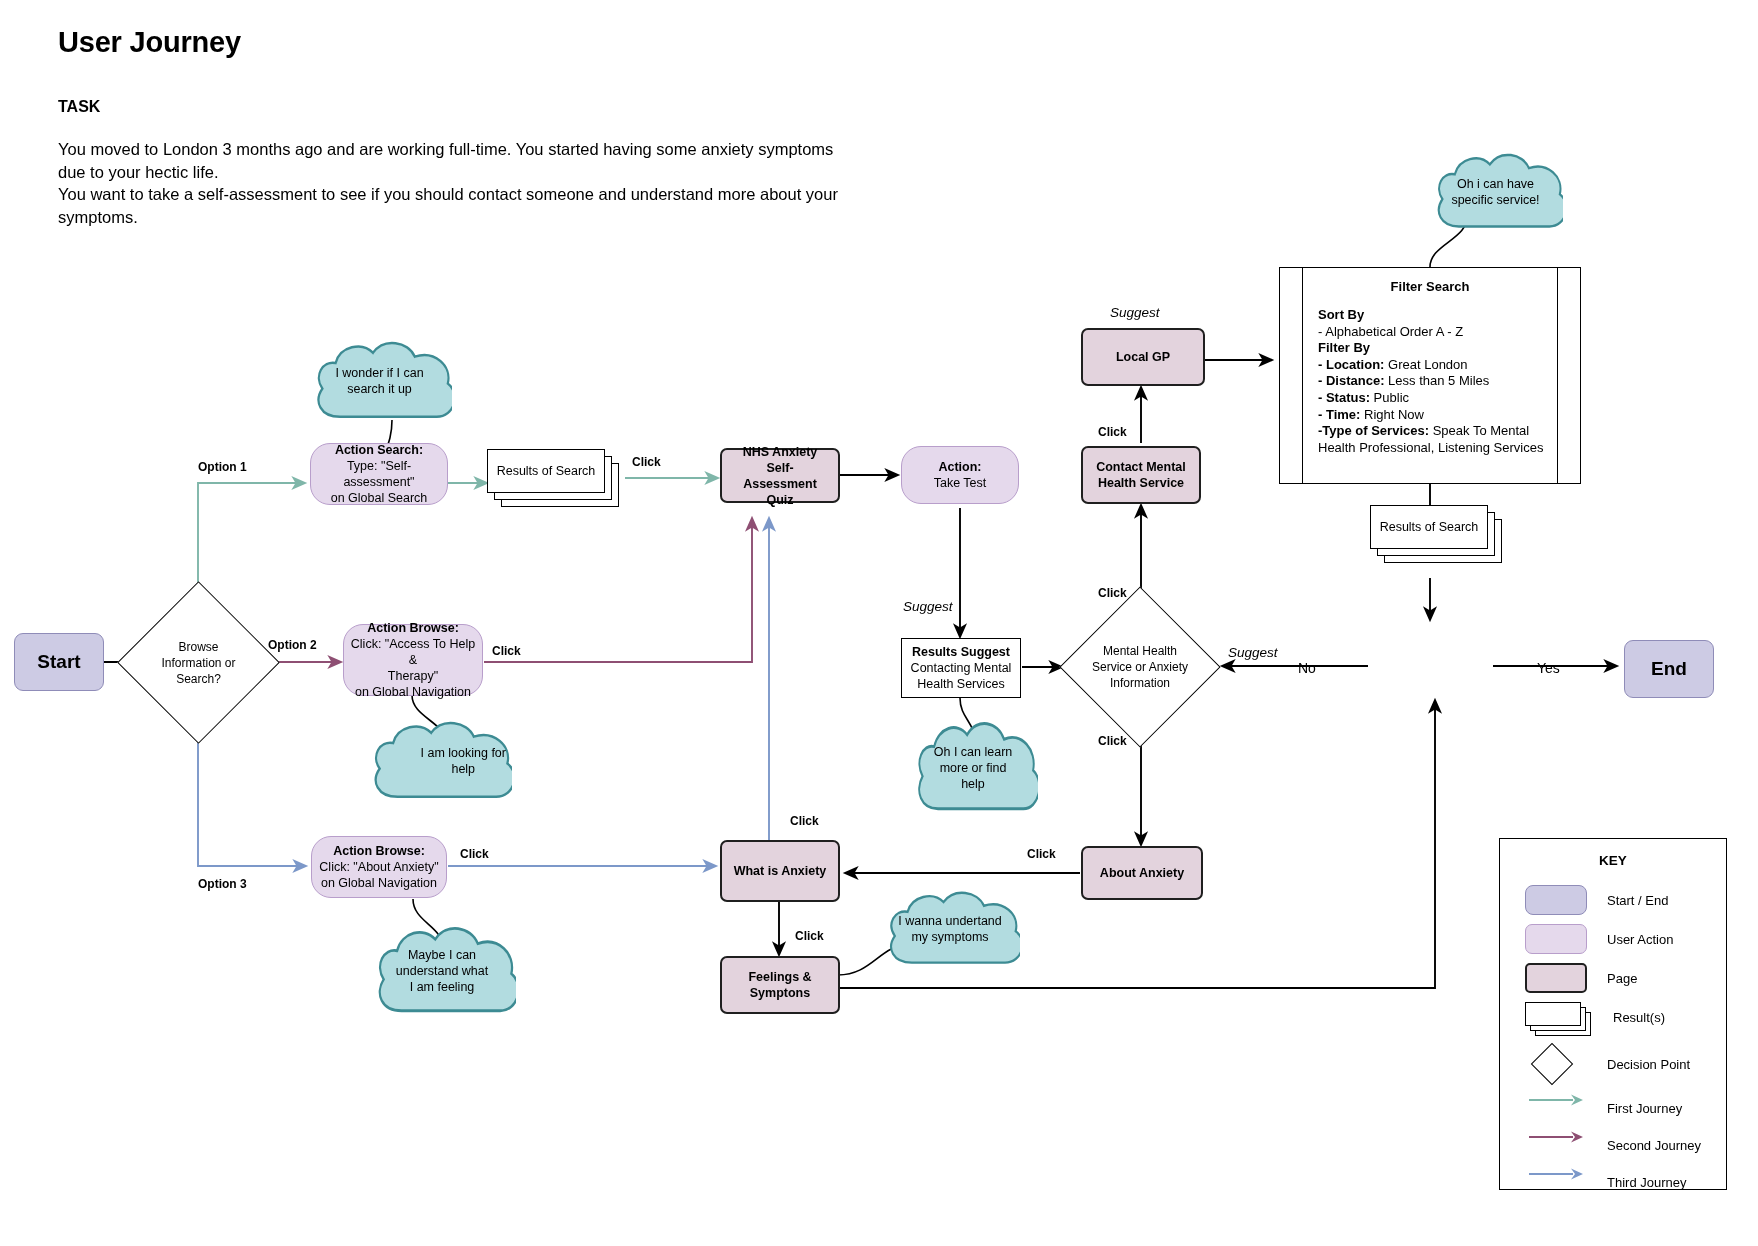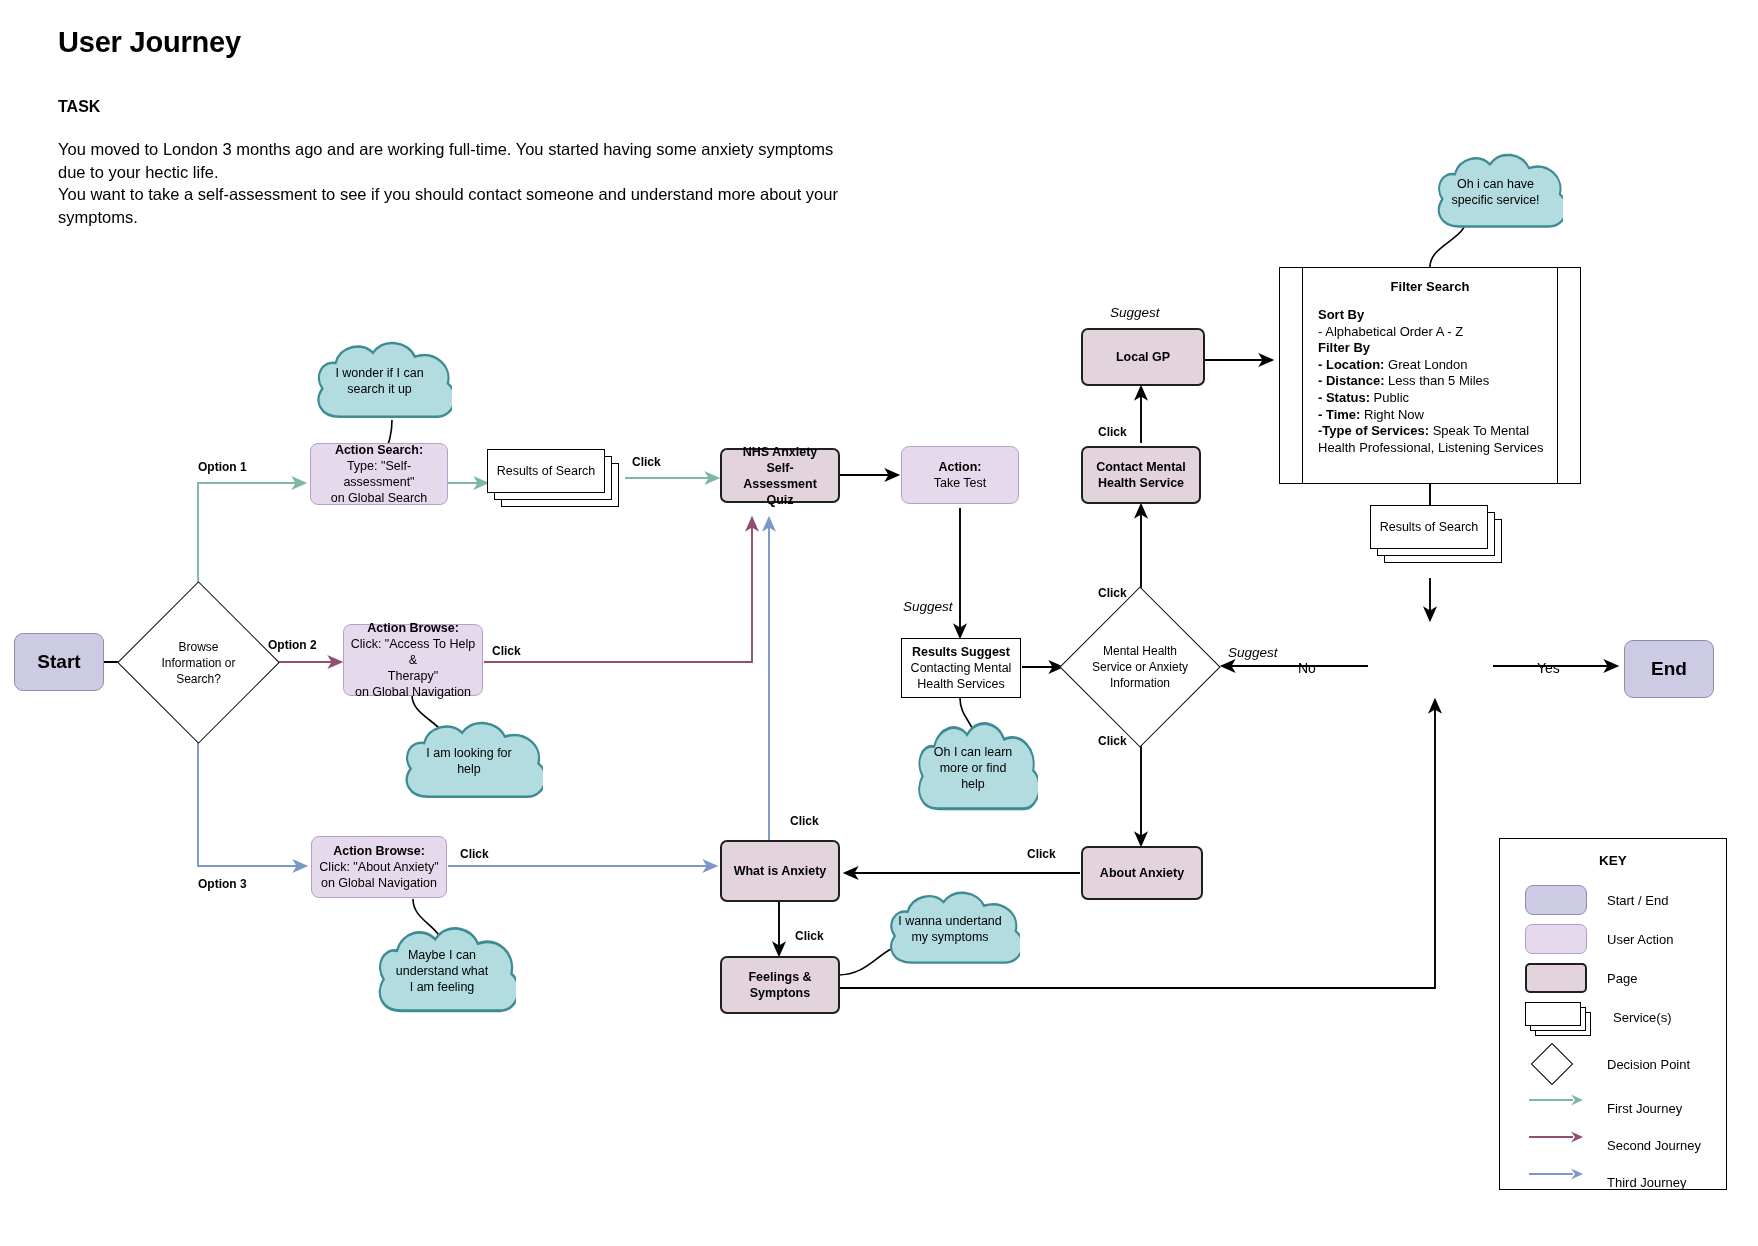--- a/index.html
+++ b/index.html
@@ -45,21 +45,21 @@
   .terminal {
     background: #cdcbe4;
     border: 1.6px solid #8f8cb8;
     border-radius: 9px;
     font-size: 19px; font-weight: bold;
     box-shadow: 0 0 0 0 transparent;
   }
   .action {
     background: #e5d9ec;
     border: 1.6px solid #b89ecb;
-    border-radius: 8px;
+    border-radius: 20px;
     padding: 4px 6px;
   }
   .page-node {
     background: #e3d3dd;
     border: 2px solid #1f1f1f;
     border-radius: 7px;
     padding: 4px 6px;
     font-weight: bold;
   }
   .plain-box {
@@ -404,21 +404,21 @@
   </div>
 
   <div class="cloud" style="left:307px; top:340px; width:145px; height:82px;">
     <svg width="145" height="82" viewBox="0 0 145 82">
       <path d="M32,62 C14,62 8,50 16,40 C8,30 16,18 28,20 C32,7 52,3 62,12 C72,0 94,3 100,15 C118,10 134,22 130,36 C142,44 136,62 120,62 Z" fill="#b2dce0" stroke="#3d8b93" stroke-width="2" transform="scale(1.1,1.28) translate(-2,-2)"></path>
     </svg>
     <div class="ctext" style="white-space: pre-line;">I wonder if I can
 search it up</div>
   </div>
 
-  <div class="cloud" style="left:395px; top:720px; width:148px; height:82px;">
+  <div class="cloud" style="left:364px; top:720px; width:148px; height:82px;justify-content:flex-end;">
     <svg width="148" height="82" viewBox="0 0 148 82">
       <path d="M32,62 C14,62 8,50 16,40 C8,30 16,18 28,20 C32,7 52,3 62,12 C72,0 94,3 100,15 C118,10 134,22 130,36 C142,44 136,62 120,62 Z" fill="#b2dce0" stroke="#3d8b93" stroke-width="2" transform="scale(1.12,1.28) translate(-2,-2)"></path>
     </svg>
     <div class="ctext" style="white-space: pre-line;">I am looking for
 help</div>
   </div>
 
   <div class="cloud" style="left:368px; top:925px; width:148px; height:92px;">
     <svg width="148" height="92" viewBox="0 0 148 92">
       <path d="M32,62 C14,62 8,50 16,40 C8,30 16,18 28,20 C32,7 52,3 62,12 C72,0 94,3 100,15 C118,10 134,22 130,36 C142,44 136,62 120,62 Z" fill="#b2dce0" stroke="#3d8b93" stroke-width="2" transform="scale(1.12,1.43) translate(-2,-2)"></path>
@@ -497,21 +497,21 @@
         </div>
       <div class="klabel">Page</div>
     </div>
 
     <div class="krow" style="top:161px;">
       <div class="kswatch sw-results">
         <div class="sh sh3"></div>
           <div class="sh sh2"></div>
           <div class="sh sh1"></div>
       </div>
-      <div class="klabel" style="margin-left:26px;">Service(s)</div>
+      <div class="klabel" style="margin-left:26px;">Result(s)</div>
     </div>
 
     <div class="krow" style="top:208px;">
       <div class="kswatch sw-diamond">
           <div class="dm"></div>
         </div>
       <div class="klabel">Decision Point</div>
     </div>
 
     <div class="krow" style="top:252px;">

